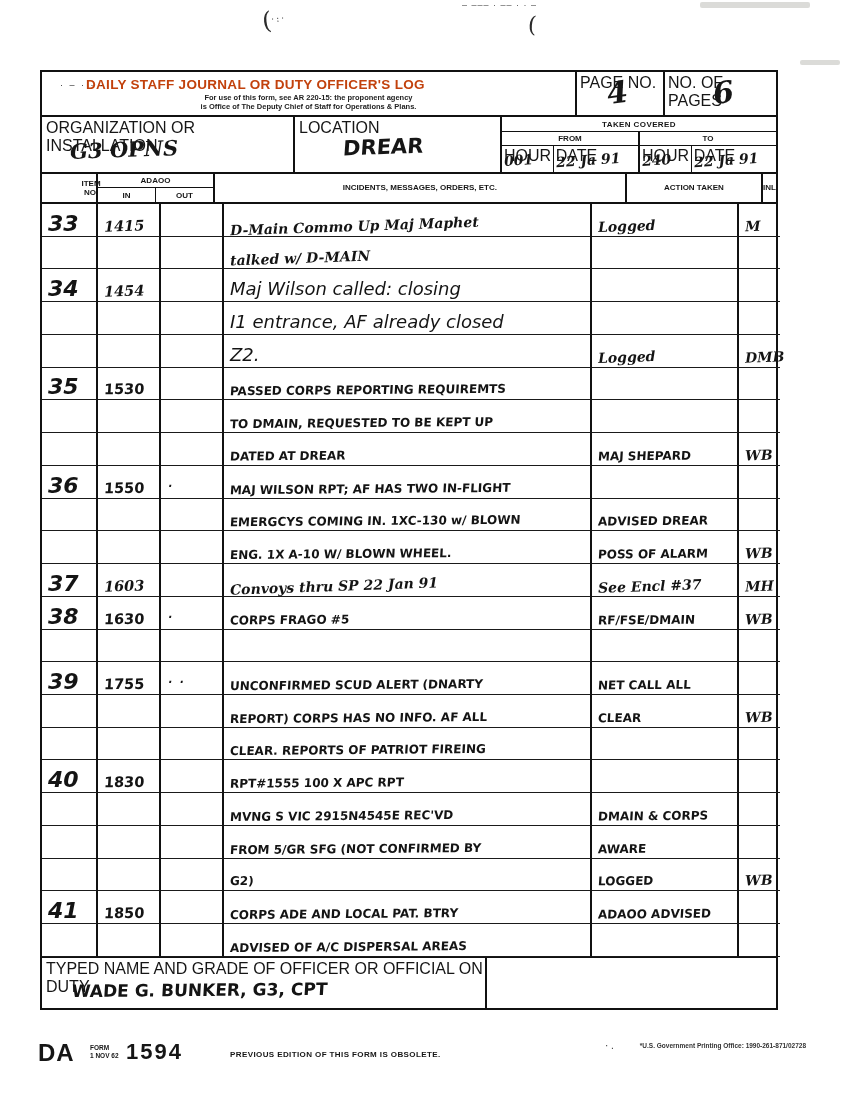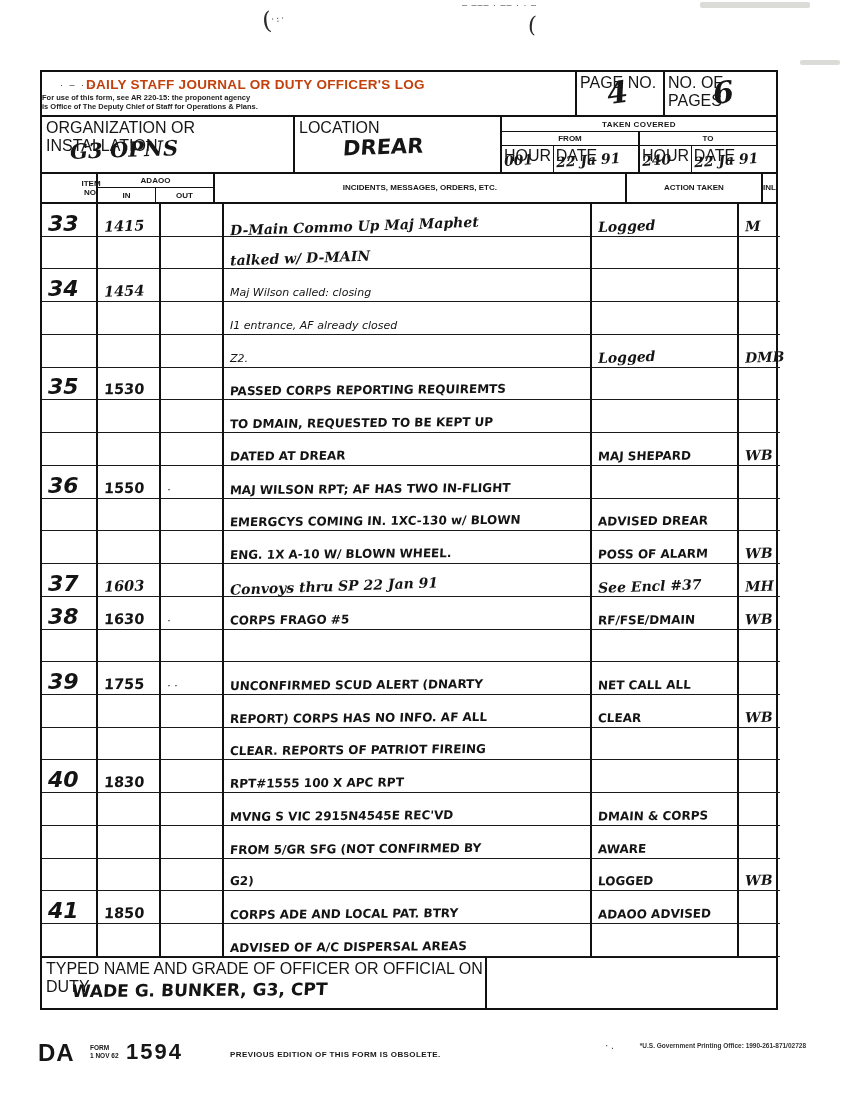--- a/index.html
+++ b/index.html
@@ -16,21 +16,21 @@
   .smudge{position:absolute;background:#bdbdb8;opacity:.55;border-radius:2px;}
   .stroke{position:absolute;width:2.6px;background:#1a1a1a;border-radius:2px;}
 
   
   .form{position:absolute;left:40px;top:70px;width:738px;height:940px;border:2.4px solid #111;background:#fff;}
 
   .hdr-row1{display:flex;height:45px;border-bottom:2px solid #111;}
   .title-cell{width:535px;border-right:2px solid #111;position:relative;padding-top:6px;}
   .pre-marks{position:absolute;left:18px;top:8px;font-size:9px;letter-spacing:2px;color:#333;}
   .title{font:700 13.5px/1.1 "Liberation Sans",sans-serif;text-align:left;letter-spacing:.3px;color:#c2410c;padding-left:44px;}
-  .sub{font:700 7.5px/1.2 "Liberation Sans",sans-serif;text-align:left;color:#222;}
+  .sub{font:700 7.5px/1.2 "Liberation Sans",sans-serif;text-align:center;color:#222;}
   .pageno-cell{width:88px;border-right:2px solid #111;position:relative;padding:2px 0 0 3px;}
   .pages-cell{flex:1;position:relative;padding:2px 0 0 3px;}
   .bignum{position:absolute;left:30px;top:6px;font:italic 700 30px/1 "DejaVu Serif",serif;transform:rotate(-8deg);}
 
   .hdr-row2{display:flex;height:57px;border-bottom:2px solid #111;}
   .org-cell{width:253px;border-right:2px solid #111;padding:2px 0 0 4px;position:relative;}
   .loc-cell{width:207px;border-right:2px solid #111;padding:2px 0 0 4px;position:relative;}
   .period-cell{flex:1;display:flex;flex-direction:column;}
   .period-hdr{height:15px;border-bottom:1.6px solid #111;text-align:center;font:700 8px/15px "Liberation Sans",sans-serif;letter-spacing:.4px;}
   .fromto{flex:1;display:flex;}
@@ -59,21 +59,21 @@
   
   .body{position:relative;}
   .line-row{display:grid;grid-template-columns:56px 63px 63px 368px 147px 41px;height:32.74px;}
   .cell{border-right:2px solid #111;border-bottom:1.8px solid #1a1a1a;display:flex;
         align-items:flex-end;padding:0 3px 2px 6px;overflow:visible;position:relative;}
   .cell.c-inl{border-right:none;}
 
   
   .hp{font-family:"DejaVu Sans",sans-serif;font-weight:600;font-size:12px;display:inline-block;
       white-space:nowrap;transform:skewX(-4deg) rotate(-.5deg);color:#141414;}
-  .hn{font-family:"DejaVu Sans",sans-serif;font-style:italic;font-weight:500;font-size:11px;
+  .hn{font-family:"DejaVu Sans",sans-serif;font-style:italic;font-weight:500;font-size:18px;
       display:inline-block;white-space:nowrap;color:#141414;}
   .hc{font-family:"DejaVu Serif",serif;font-style:italic;font-weight:700;font-size:14px;
       display:inline-block;white-space:nowrap;transform:rotate(-2deg);color:#141414;}
   .item-num{font-size:22px;font-weight:700;margin-bottom:-2px;}
   .time-val{font-size:14.5px;font-weight:600;}
   .hw-org{font:italic 700 21px/1 "DejaVu Serif",serif;position:absolute;left:28px;top:22px;transform:rotate(-2deg);}
   .hw-loc{font:700 21px/1 "DejaVu Sans",sans-serif;position:absolute;left:48px;top:20px;transform:skewX(-6deg) rotate(-2deg);}
   .hw-sm{font:italic 700 14px/1 "DejaVu Serif",serif;transform:rotate(-4deg);display:inline-block;white-space:nowrap;}
 
   

